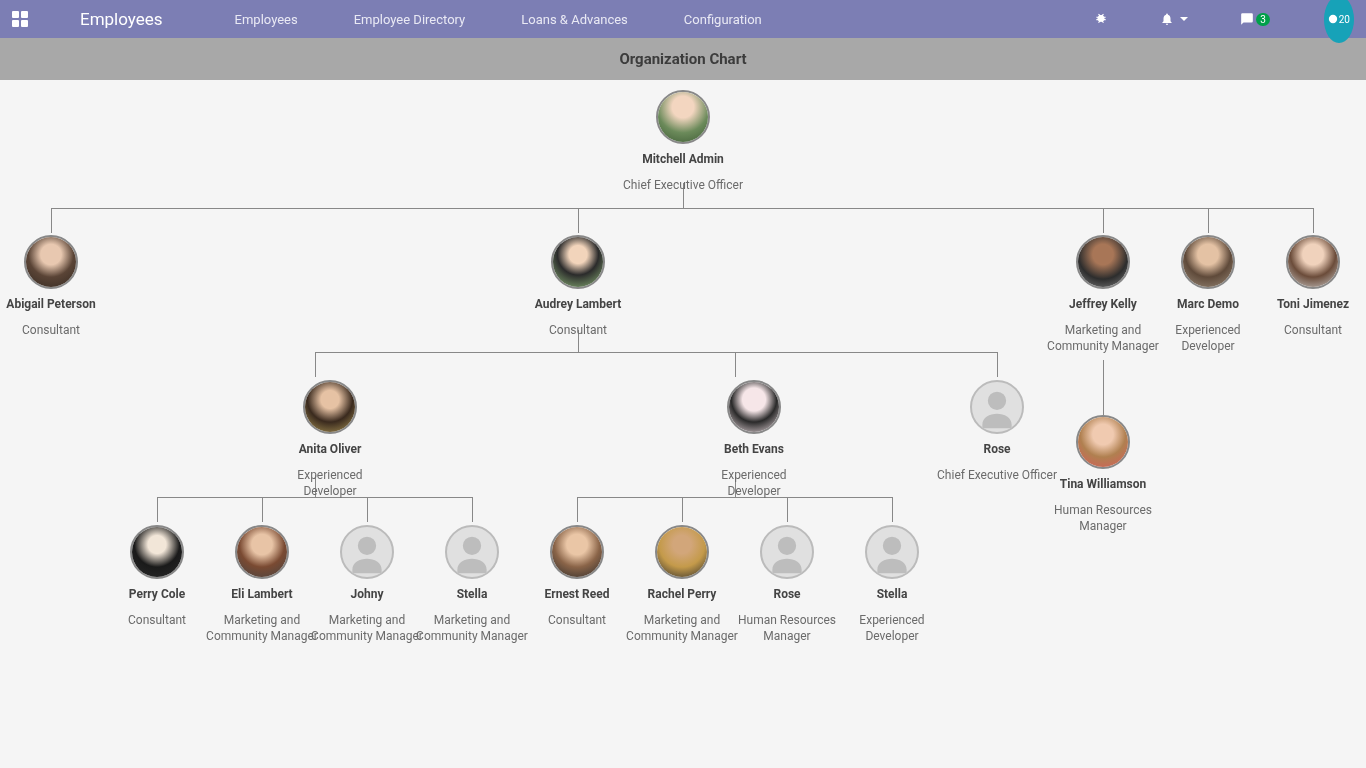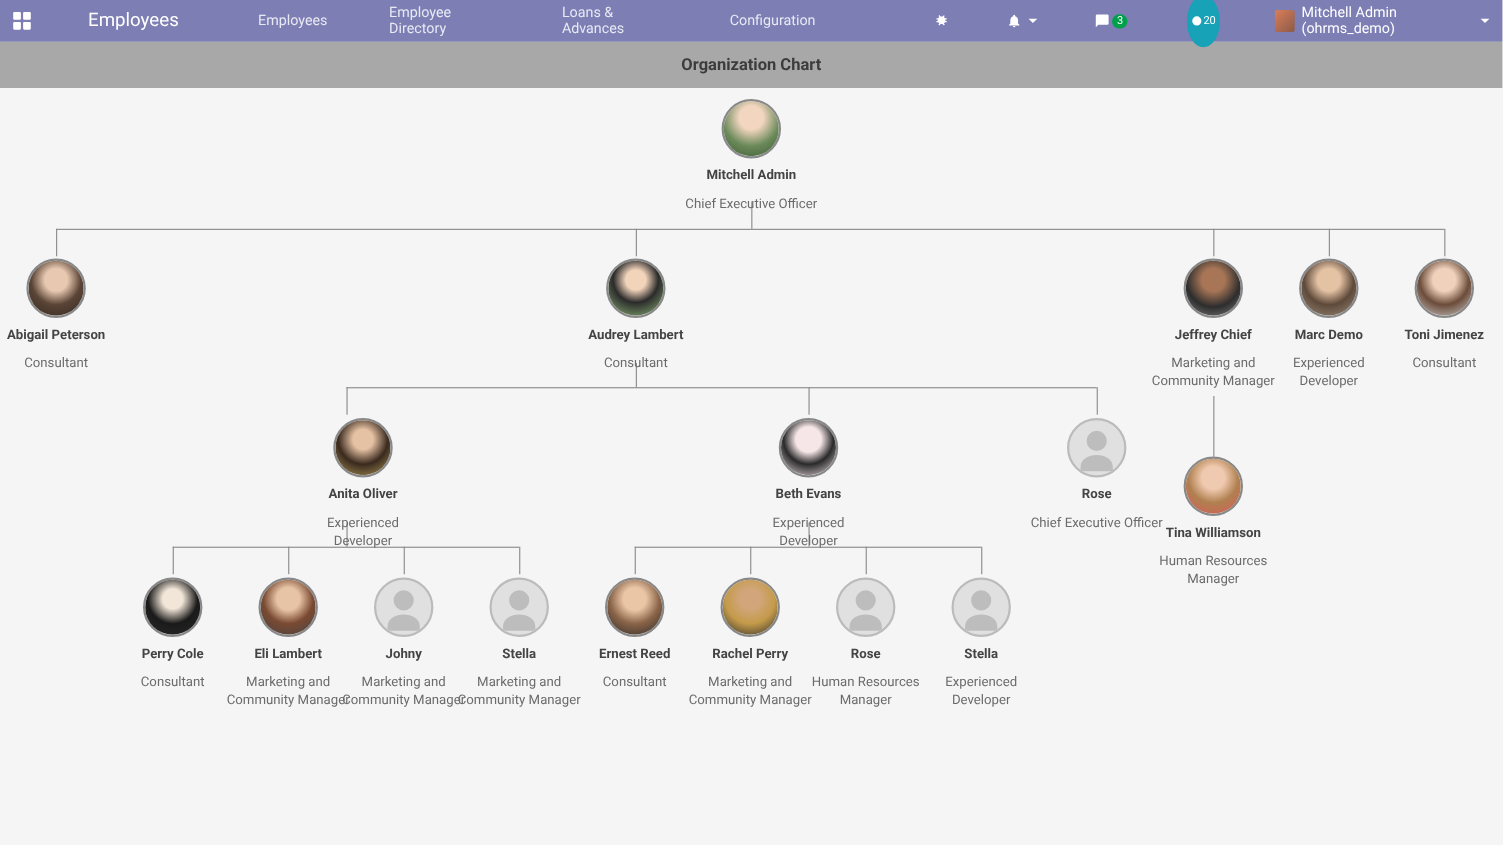--- a/index.html
+++ b/index.html
@@ -74,25 +74,20 @@
       <span class="badge">3</span>
     </div>
   <div class="tr-icon">
       <span class="badge-circ">
         <svg class="refsvg" viewBox="0 0 24 24">
           <path d="M12 2a10 10 0 100 20 10 10 0 000-20zm1 5h-2v6l5 3 1-1.73-4-2.37V7z"></path>
         </svg>
         <span>20</span>
       </span>
     </div>
-  <div class="user-area">
-    <div class="user-ava"></div>
-    <span>Mitchell Admin (ohrms_demo)</span>
-    <span class="caret-down"></span>
-  </div>
 </div>
 
 <div class="strip">
   <span>Organization Chart</span>
 </div>
 
 <div class="chart">
 
   <div class="vline" style="left:683px; top:103px; height:25px;"></div>
 
@@ -145,21 +140,21 @@
     <div class="ava">
         <div class="ava-inner" style="background: radial-gradient(circle at 50% 35%, rgb(242, 212, 187) 22%, rgb(43, 43, 43) 50%, rgb(143, 184, 122) 100%);"></div>
       </div>
     <div class="nm">Audrey Lambert</div>
     <div class="rl">Consultant</div>
   </div>
   <div class="node" style="left:1103px; top:155px;">
     <div class="ava">
         <div class="ava-inner" style="background: radial-gradient(circle at 50% 35%, rgb(168, 118, 87) 25%, rgb(45, 45, 45) 60%, rgb(130, 130, 130) 100%);"></div>
       </div>
-    <div class="nm">Jeffrey Chief</div>
+    <div class="nm">Jeffrey Kelly</div>
     <div class="rl">Marketing and Community Manager</div>
   </div>
   <div class="node" style="left:1208px; top:155px;">
     <div class="ava">
         <div class="ava-inner" style="background: radial-gradient(circle at 50% 35%, rgb(228, 194, 164) 25%, rgb(95, 74, 58) 55%, rgb(154, 139, 122) 100%);"></div>
       </div>
     <div class="nm">Marc Demo</div>
     <div class="rl">Experienced Developer</div>
   </div>
   <div class="node" style="left:1313px; top:155px;">
@@ -170,21 +165,21 @@
     <div class="rl">Consultant</div>
   </div>
 
   <div class="node" style="left:330px; top:300px;">
     <div class="ava">
         <div class="ava-inner" style="background: radial-gradient(circle at 50% 35%, rgb(230, 194, 164) 22%, rgb(58, 42, 30) 55%, rgb(176, 154, 88) 100%);"></div>
       </div>
     <div class="nm">Anita Oliver</div>
     <div class="rl">Experienced Developer</div>
   </div>
-  <div class="node" style="left:735px; top:300px;">
+  <div class="node" style="left:754px; top:300px;">
     <div class="ava">
         <div class="ava-inner" style="background: radial-gradient(circle at 50% 35%, rgb(246, 230, 232) 28%, rgb(42, 42, 42) 55%, rgb(242, 226, 230) 100%);"></div>
       </div>
     <div class="nm">Beth Evans</div>
     <div class="rl">Experienced Developer</div>
   </div>
   <div class="node" style="left:997px; top:300px;">
     <div class="ava" style="border-color: rgb(187, 187, 187);">
         <div class="ava-inner">
           <div class="placeholder-person">

